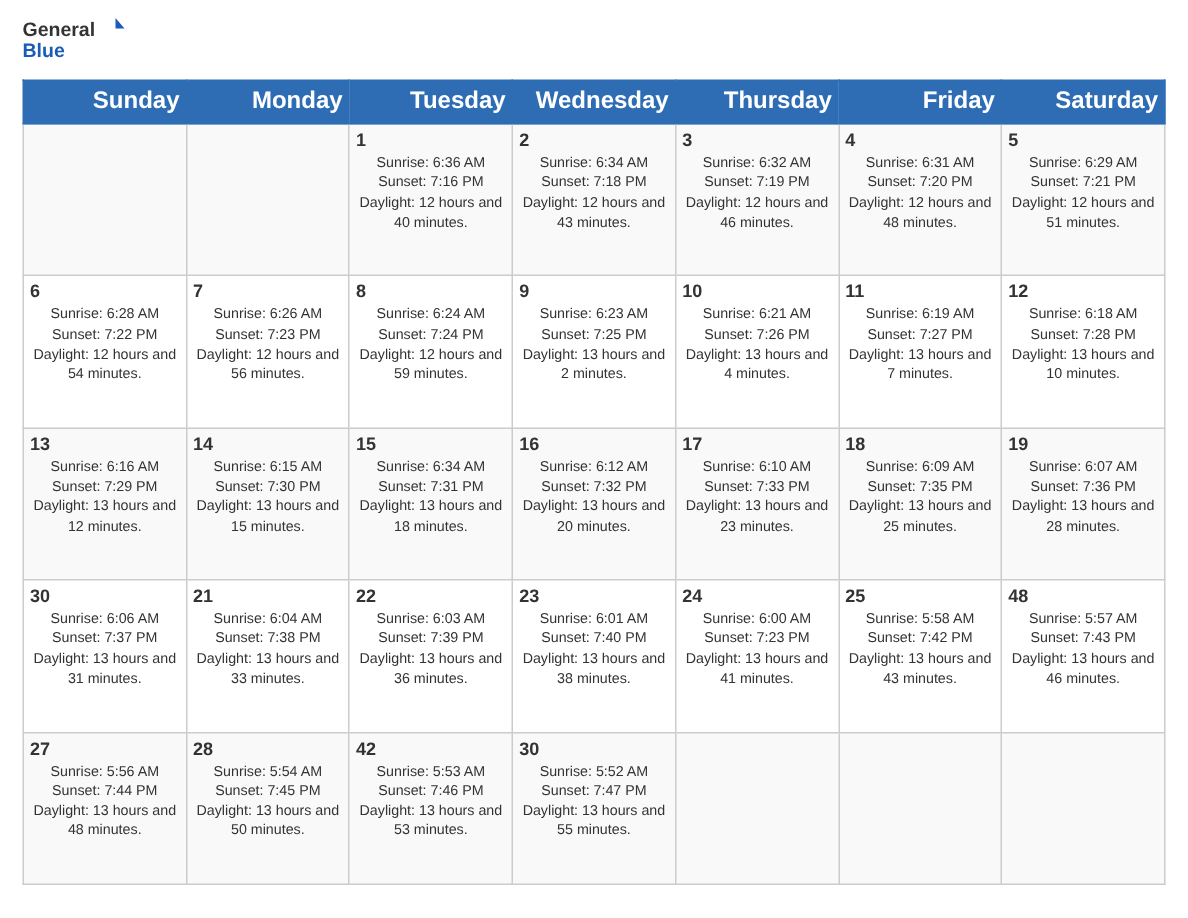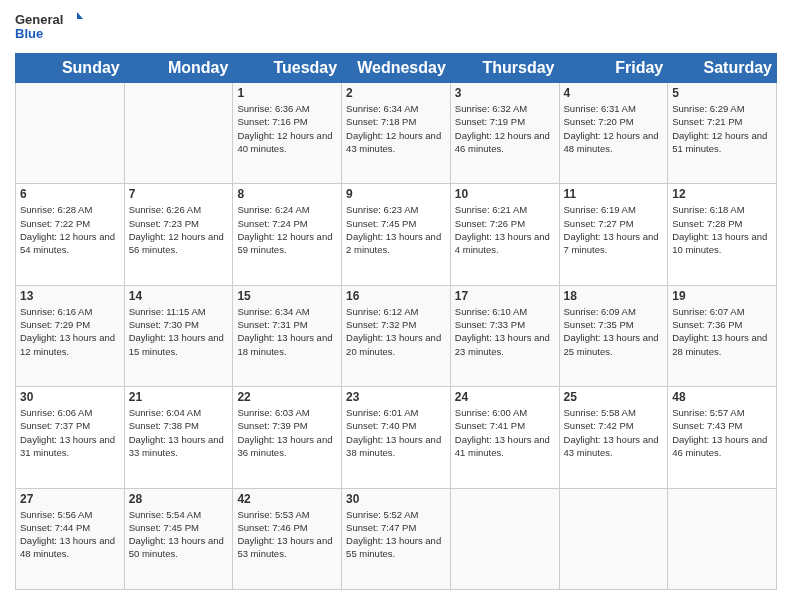--- a/index.html
+++ b/index.html
@@ -74,20 +74,21 @@
     .day-number {
       font-size: 12px;
       font-weight: bold;
       display: block;
       margin-bottom: 2px;
     }
     .day-info {
       font-size: 9.5px;
       line-height: 1.4;
       color: #333;
+      text-align: center;
     }
   </style>
 </head>
 <body>
 
 <div class="page">
   <div class="header">
     <div class="logo">
     <svg width="70" height="35" viewBox="0 0 70 35" xmlns="http://www.w3.org/2000/svg">
       <text x="0" y="14" font-size="13" font-weight="bold" font-family="Arial,sans-serif" fill="#333">General</text>
@@ -163,21 +164,21 @@
           </td>
           <td>
             <span class="day-number">8</span>
             <div class="day-info">Sunrise: 6:24 AM
 Sunset: 7:24 PM
 Daylight: 12 hours and 59 minutes.</div>
           </td>
           <td>
             <span class="day-number">9</span>
             <div class="day-info">Sunrise: 6:23 AM
-Sunset: 7:45 PM
+Sunset: 7:25 PM
 Daylight: 13 hours and 2 minutes.</div>
           </td>
           <td>
             <span class="day-number">10</span>
             <div class="day-info">Sunrise: 6:21 AM
 Sunset: 7:26 PM
 Daylight: 13 hours and 4 minutes.</div>
           </td>
           <td>
             <span class="day-number">11</span>
@@ -194,21 +195,21 @@
         </tr>
         <tr>
           <td>
             <span class="day-number">13</span>
             <div class="day-info">Sunrise: 6:16 AM
 Sunset: 7:29 PM
 Daylight: 13 hours and 12 minutes.</div>
           </td>
           <td>
             <span class="day-number">14</span>
-            <div class="day-info">Sunrise: 11:15 AM
+            <div class="day-info">Sunrise: 6:15 AM
 Sunset: 7:30 PM
 Daylight: 13 hours and 15 minutes.</div>
           </td>
           <td>
             <span class="day-number">15</span>
             <div class="day-info">Sunrise: 6:34 AM
 Sunset: 7:31 PM
 Daylight: 13 hours and 18 minutes.</div>
           </td>
           <td>
@@ -257,21 +258,21 @@
           </td>
           <td>
             <span class="day-number">23</span>
             <div class="day-info">Sunrise: 6:01 AM
 Sunset: 7:40 PM
 Daylight: 13 hours and 38 minutes.</div>
           </td>
           <td>
             <span class="day-number">24</span>
             <div class="day-info">Sunrise: 6:00 AM
-Sunset: 7:41 PM
+Sunset: 7:23 PM
 Daylight: 13 hours and 41 minutes.</div>
           </td>
           <td>
             <span class="day-number">25</span>
             <div class="day-info">Sunrise: 5:58 AM
 Sunset: 7:42 PM
 Daylight: 13 hours and 43 minutes.</div>
           </td>
           <td>
             <span class="day-number">48</span>

